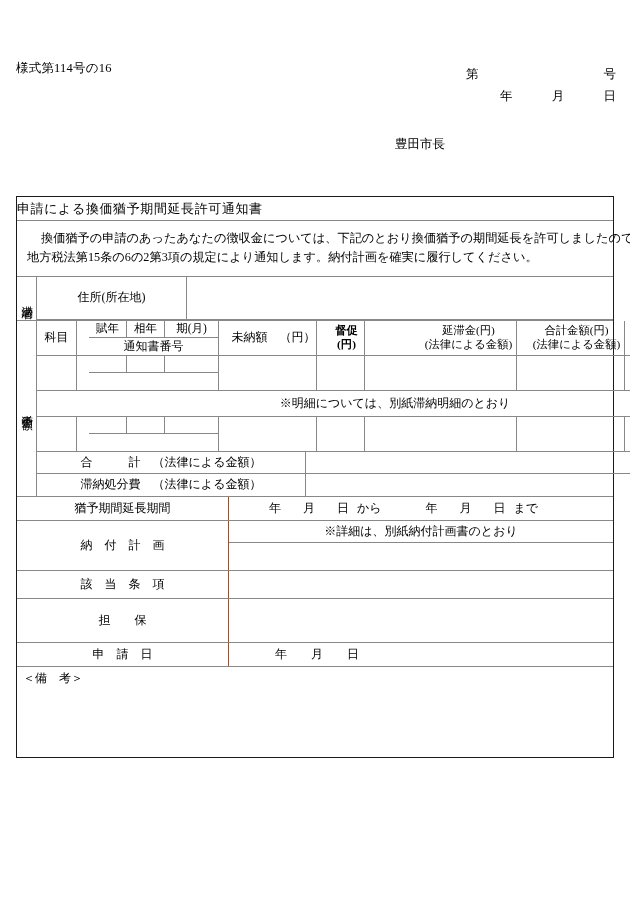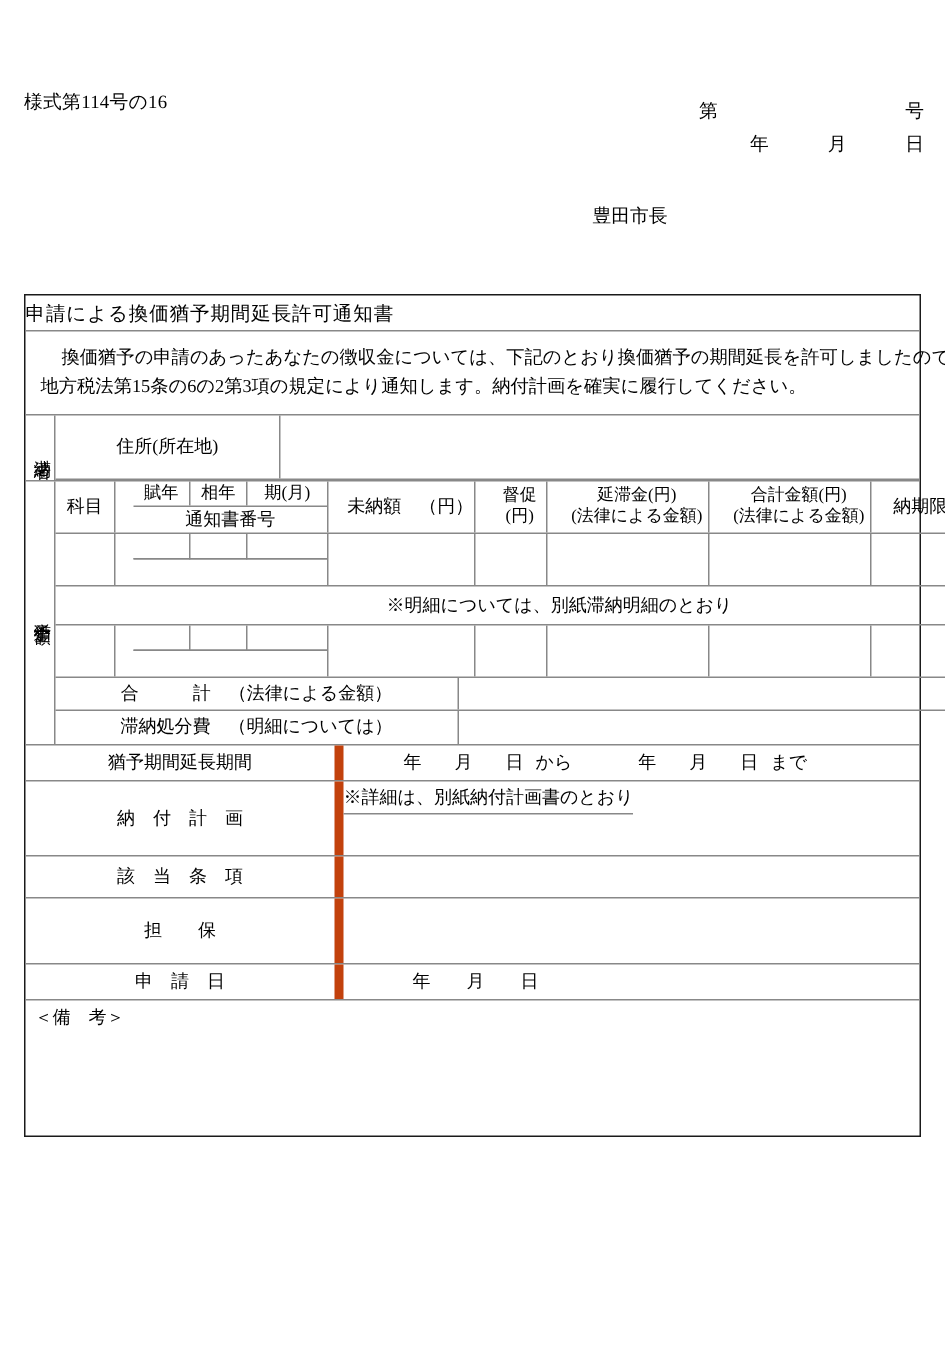--- a/index.html
+++ b/index.html
@@ -136,22 +136,22 @@
 
   
   .addr-label { width: 150px; min-width: 150px; height: 42px; }
   .addr-value { flex: 1; height: 42px; border-right: none; }
   .name-label { width: 150px; min-width: 150px; height: 38px; }
   .name-value { flex: 1; height: 38px; border-right: none; }
 
   
   .c-kamoku  { width: 40px;  min-width: 40px; }
   .c-minou   { width: 86px;  min-width: 86px; }
-  .c-tokusoku{ width: 36px;  min-width: 36px; }
-  .c-entai   { width: 96px;  min-width: 96px; }
+  .c-tokusoku{ width: 36px;  min-width: 36px; font-weight: bold; }
+  .c-entai   { width: 96px;  min-width: 96px; margin-left: 44px; }
   .c-gokei   { width: 96px;  min-width: 96px; }
   .c-nouki   { width: 42px;  min-width: 42px; }
   .c-kazei   { width: 62px;  min-width: 62px; border-right: none; }
 
   .hdr-h { height: 34px; }
   .sub-top { height: 17px; border-bottom: 1px solid #888; box-sizing: border-box; }
 
   .grp { display: flex; flex-direction: column; width: 130px; min-width: 130px;
          border-right: 1px solid #888; box-sizing: border-box; }
   .grp .line1 { display: flex; height: 17px; border-bottom: 1px solid #888; box-sizing: border-box; }
@@ -199,38 +199,38 @@
   .total-value {
     flex: 1;
     display: flex; align-items: center; justify-content: flex-end;
     padding-right: 8px;
     font-size: 12px;
   }
 
   
   .info-label {
     width: 212px; min-width: 212px;
-    border-right: 6px solid #c2410c;
+    border-right: 1px solid #c2410c;
     box-sizing: border-box;
     display: flex; align-items: center; justify-content: center;
     font-size: 12px; white-space: nowrap;
   }
   .info-value {
     flex: 1;
     display: flex; align-items: center;
     font-size: 12px;
     padding-left: 4px;
   }
   .h-period { height: 24px; }
   .h-plan   { height: 50px; }
   .h-jouko  { height: 28px; }
   .h-tanpo  { height: 44px; }
   .h-shinsei{ height: 24px; }
 
-  .plan-stack { flex: 1; display: flex; flex-direction: row; }
+  .plan-stack { flex: 1; display: flex; flex-direction: column; }
   .plan-note {
     height: 22px;
     display: flex; align-items: center; justify-content: center;
     font-size: 12px;
     border-bottom: 1px solid #888;
     box-sizing: border-box;
     white-space: nowrap;
   }
   .plan-blank { flex: 1; }
 
@@ -375,21 +375,21 @@
 
         <div class="srow total-row">
           <div class="total-label">合　　　計　（法律による金額）</div>
           <div class="total-value">
             <span></span>
             <span>円</span>
           </div>
         </div>
 
         <div class="srow total-row last">
-          <div class="total-label">滞納処分費　（明細については）</div>
+          <div class="total-label">滞納処分費　（法律による金額）</div>
           <div class="total-value">
             <span></span>
             <span>円</span>
           </div>
         </div>
 
       </div>
     </div>
 
     <div class="row h-period">

